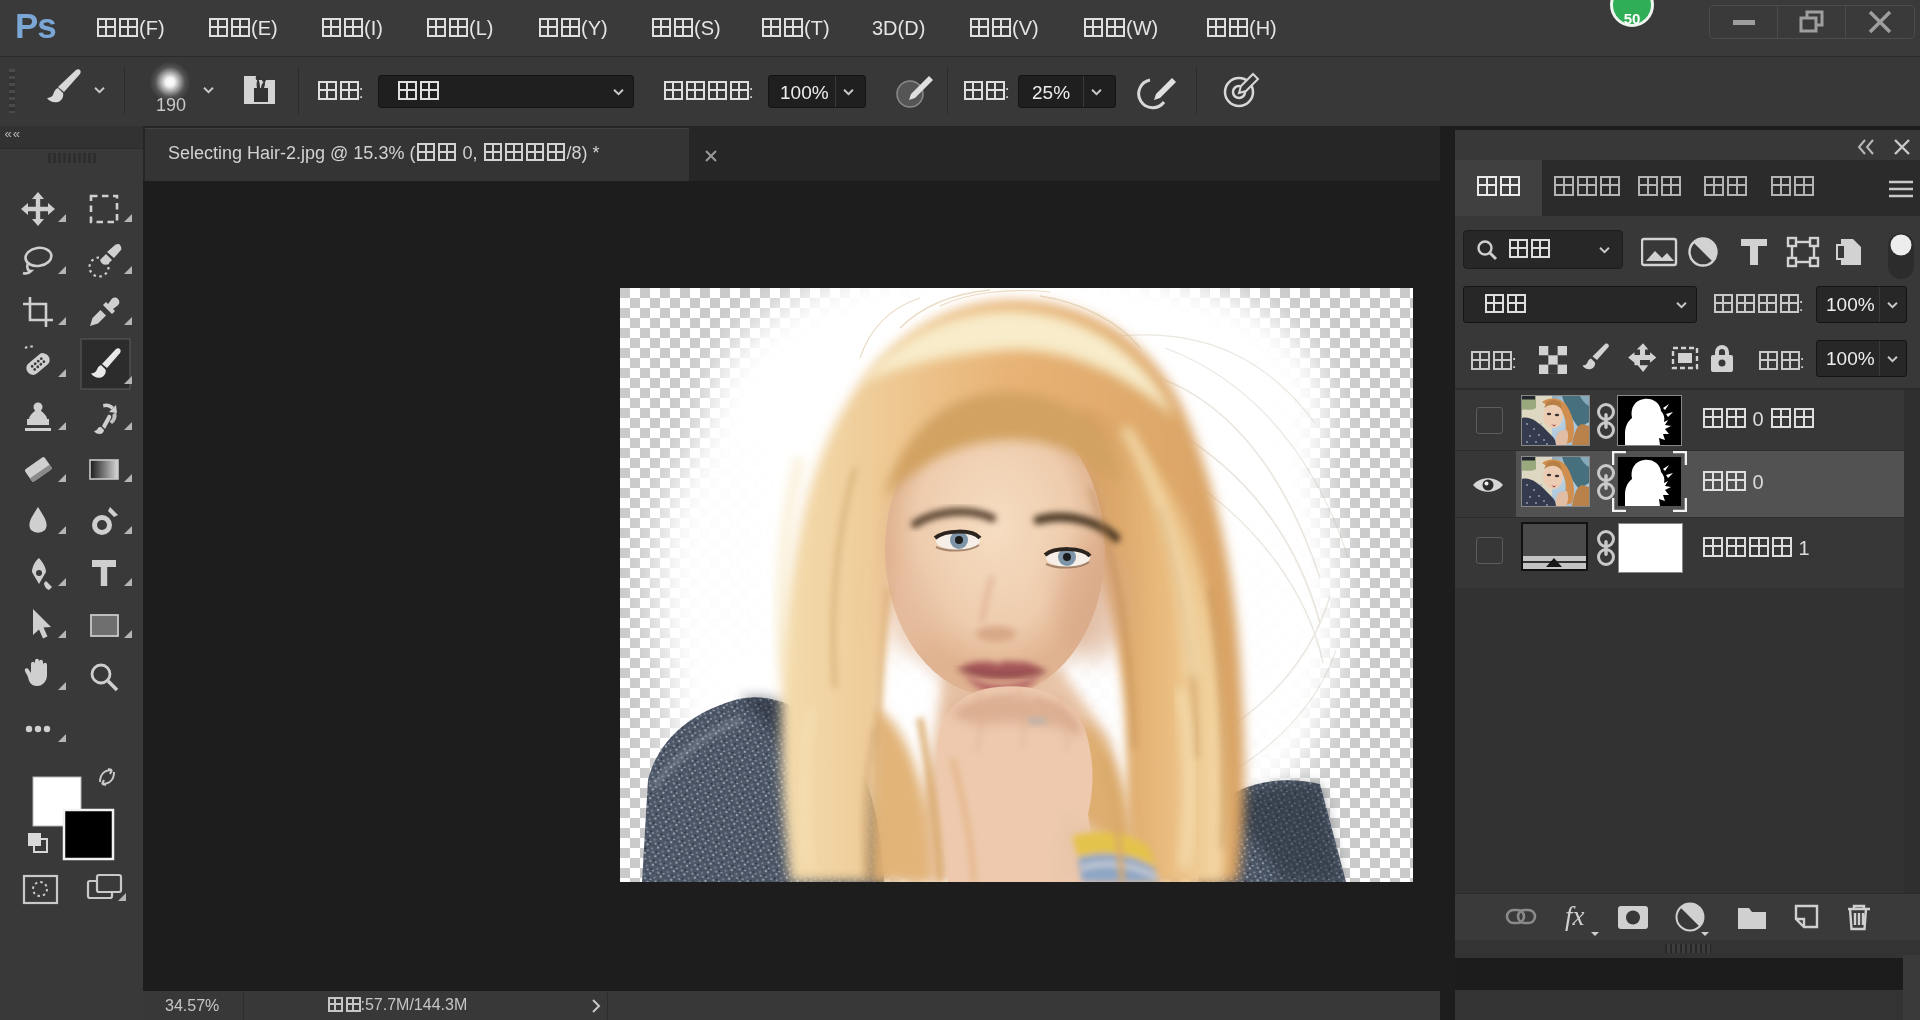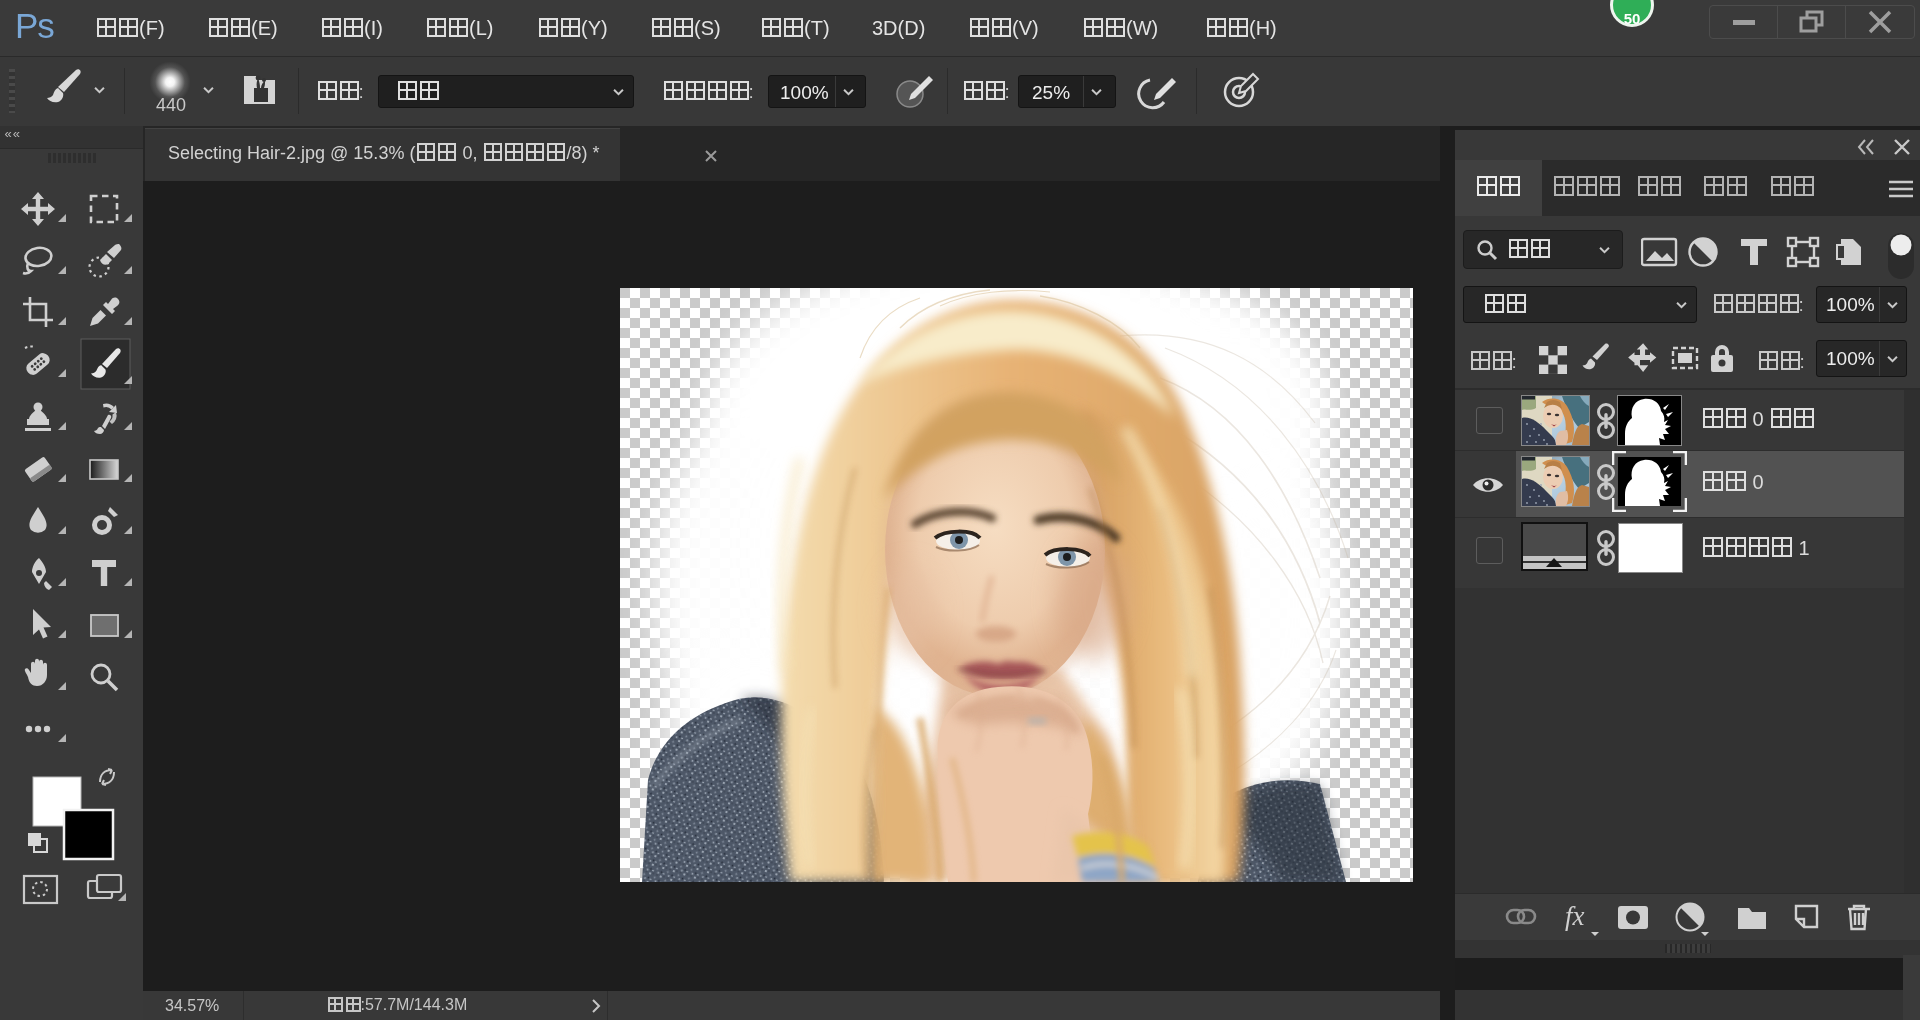--- a/index.html
+++ b/index.html
@@ -5,38 +5,38 @@
   font-family:"Liberation Sans",sans-serif;}
 .abs{position:absolute}
 
 .cj{display:inline-block;box-sizing:border-box;vertical-align:-2px;margin:0 1.5px;
   width:var(--s,19px);height:var(--s,19px);border:2px solid var(--c,#dfdfdf);
   background:
     linear-gradient(var(--c,#dfdfdf),var(--c,#dfdfdf)) 50% 0/2px 100% no-repeat,
     linear-gradient(var(--c,#dfdfdf),var(--c,#dfdfdf)) 0 46%/100% 2px no-repeat;}
 
 #menubar{left:0;top:0;width:1920px;height:56px;background:#3a3a3a}
-#logo{left:15px;top:6px;font-size:35px;font-weight:normal;color:#7aa7d6;letter-spacing:-1px}
+#logo{left:15px;top:6px;font-size:35px;font-weight:bold;color:#7aa7d6;letter-spacing:-1px}
 .mi{top:17px;height:22px;font-size:20px;color:#e4e4e4;white-space:nowrap}
 #optbar{left:0;top:56px;width:1920px;height:70px;background:#383838;border-top:1px solid #2a2a2a;box-sizing:border-box}
 .sep{position:absolute;width:1px;background:#2b2b2b}
 .optxt{position:absolute;font-size:19px;color:#c9c9c9;white-space:nowrap}
 .field{position:absolute;background:#1f1f1f;border:1px solid #141414;border-radius:3px;box-sizing:border-box;color:#e8e8e8;font-size:19px}
 .caret{position:absolute;width:13px;height:8px}
 #badge{left:1610px;top:-17px;width:44px;height:44px;border-radius:50%;background:#2fae57;border:3.5px solid #eef5ee;box-sizing:border-box;
   color:#fff;font-size:15px;font-weight:bold;text-align:center;line-height:66px}
 #winbtns{left:1709px;top:5px;width:206px;height:34px;border:1px solid #4c4c4c;border-radius:4px;box-sizing:border-box}
 #winbtns .d{position:absolute;top:0;width:1px;height:32px;background:#4c4c4c}
 
 #toolbar{left:0;top:126px;width:143px;height:894px;background:#3a3a3a}
 #tooltop{left:0;top:126px;width:143px;height:22px;background:#323232;color:#b9b9b9;font-size:13px;letter-spacing:1px}
 #toolbar2{left:0;top:148px;width:143px;height:872px;background:#393939;border-top:1px solid #2a2a2a;box-sizing:border-box}
 
 #tabbar{left:143px;top:126px;width:1297px;height:55px;background:#262626}
-#doctab{left:2px;top:2px;width:475px;height:53px;background:#343434;position:absolute;border-top:1px solid #424242;box-sizing:border-box}
+#doctab{left:2px;top:2px;width:544px;height:53px;background:#343434;position:absolute;border-top:1px solid #424242;box-sizing:border-box}
 #doctab span.t{position:absolute;left:23px;top:14px;font-size:18px;color:#d2d2d2;white-space:nowrap}
 #canvasarea{left:143px;top:181px;width:1297px;height:810px;background:#1d1d1d}
 #checker{left:477px;top:107px;width:793px;height:594px;
  background:
   conic-gradient(#fff 90deg,#cacaca 90deg 180deg,#fff 180deg 270deg,#cacaca 270deg);
  background-size:20px 20px}
 
 #statusbar{left:143px;top:991px;width:1297px;height:29px;background:#383838;color:#c6c6c6;font-size:16px}
 
 #panel{left:1455px;top:130px;width:465px;height:828px;background:#383838}
@@ -68,21 +68,21 @@
 <div class="abs" style="left:9px;top:69px;width:6px;height:44px;background:repeating-linear-gradient(#4a4a4a 0 3px,#333 3px 7px)"></div>
 <svg class="abs" style="left:40px;top:66px" width="46" height="48" viewBox="0 0 46 48">
  <path d="M36 4 c3-2 6 1 4 4 L24 26 l-6-5 Z" fill="#d8d8d8"></path>
  <path d="M18 22 l5 5 c1 3-1 8-5 9 c-5 1-9-1-11-4 c2 0 5-1 6-3 c1-3 2-6 5-7 Z" fill="#d8d8d8"></path>
 </svg>
 <svg class="abs caret" style="left:93px;top:86px" viewBox="0 0 14 9">
     <path d="M2 2 L7 7 L12 2" stroke="#c9c9c9" stroke-width="2.2" fill="none"></path>
   </svg>
 <div class="sep" style="left:124px;top:68px;height:46px"></div>
 <div class="abs" style="left:148px;top:60px;width:44px;height:44px;background:radial-gradient(circle,#ffffff 0%,#f4f4f4 14%,rgba(160,160,160,.25) 48%,rgba(120,120,120,0) 66%)"></div>
-<span class="abs" style="left:156px;top:95px;font-size:18px;color:#c9c9c9">440</span>
+<span class="abs" style="left:156px;top:95px;font-size:18px;color:#c9c9c9">190</span>
 <svg class="abs caret" style="left:202px;top:86px" viewBox="0 0 14 9">
     <path d="M2 2 L7 7 L12 2" stroke="#c9c9c9" stroke-width="2.2" fill="none"></path>
   </svg>
 <svg class="abs" style="left:242px;top:70px" width="38" height="40" viewBox="0 0 38 40">
  <path d="M2 6 h12 l3 4 h16 v24 h-31 Z" fill="#d4d4d4"></path>
  <rect x="12" y="18" width="14" height="14" fill="#333"></rect>
  <path d="M15 18 c-1-4 0-8 1-9 c1 1 2 5 2 9 Z" fill="#333"></path>
  <path d="M19 18 c0-3 2-6 4-7 c0 2 0 5-1 7 Z" fill="#333"></path>
  <circle cx="16" cy="8" r="2.4" fill="#333"></circle>
     <circle cx="22" cy="10" r="2" fill="#333"></circle>

